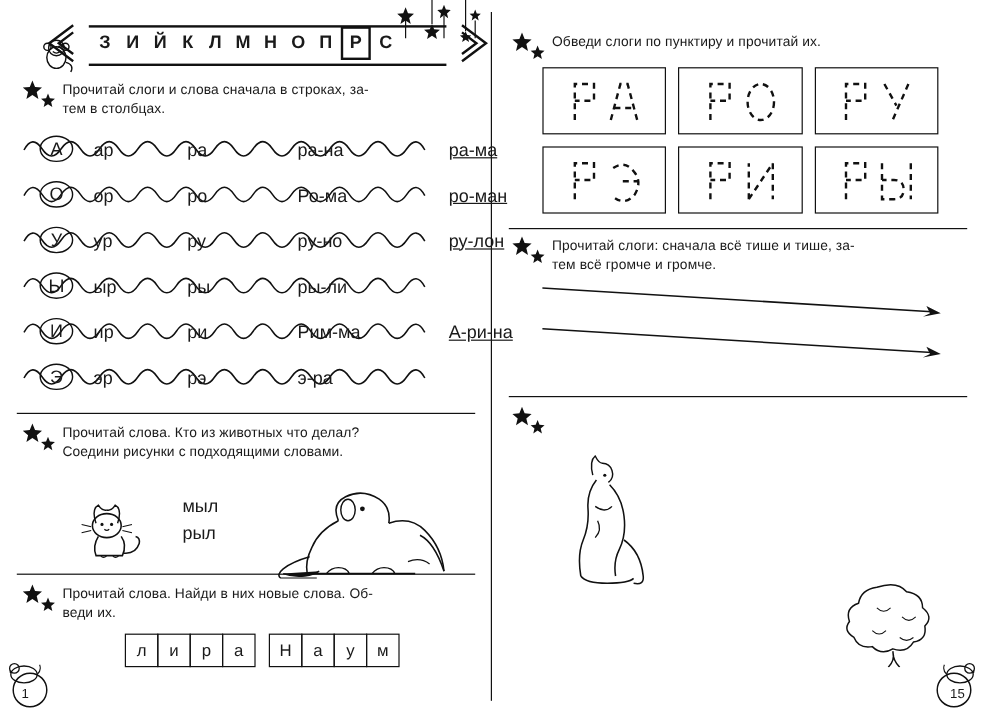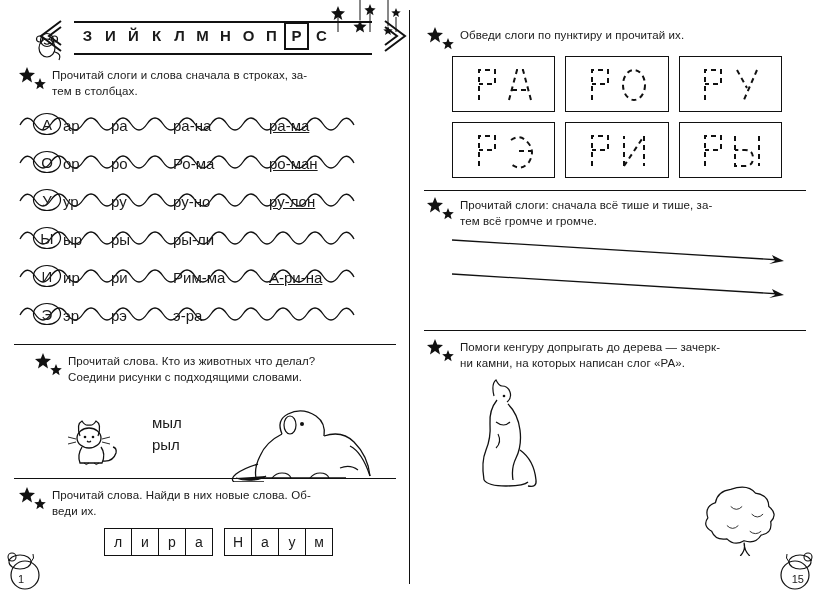--- a/index.html
+++ b/index.html
@@ -41,21 +41,21 @@
   .task-text{font-size:11.5px;line-height:16px;letter-spacing:.1px;padding-top:1px;}
 
   .hr{position:absolute;height:1px;background:#111;left:14px;width:382px;}
   .hr-r{position:absolute;height:1px;background:#111;left:14px;width:382px;}
 
   
   .rows{position:absolute;left:18px;top:106px;width:376px;}
   .row{position:relative;height:38px;}
   .row .wave{position:absolute;left:0;top:0;width:376px;height:38px;}
   .row .cap{position:absolute;left:14px;top:6px;width:30px;height:24px;display:flex;align-items:center;justify-content:center;font-size:15px;font-weight:normal;}
-  .row .cells{position:absolute;left:45px;top:0;height:38px;display:flex;align-items:center;}
+  .row .cells{position:absolute;left:60px;top:0;height:38px;display:flex;align-items:center;gap:30px;}
   .row .cells span{font-size:15px;display:inline-block;}
   .c1{width:48px;}
   .c2{width:62px;}
   .c3{width:96px;}
   .c4{width:110px;text-decoration:underline;}
 
   
   .words-mr{position:absolute;left:152px;top:412px;font-size:15px;line-height:22px;}
   .cat{position:absolute;left:62px;top:416px;width:70px;height:52px;}
   .dog{position:absolute;left:228px;top:404px;width:148px;height:78px;}
@@ -257,21 +257,21 @@
           <span class="c1">эр</span>
           <span class="c2">рэ</span>
           <span class="c3">э-ра</span>
           <span class="c4"></span>
         </div>
       </div>
     </div>
 
     <div class="hr" style="top:344px;"></div>
 
-    <div class="task" style="left:34px;top:352px;width:376px;">
+    <div class="task" style="left:18px;top:352px;width:376px;">
       <div class="task-head">
         <div class="stars">
           <svg viewBox="0 0 34 30" width="34" height="30">
             <path d="M9 1 l2.2 5.4 5.8.5 -4.4 3.8 1.4 5.7 -5-3.3 -5 3.3 1.4-5.7 -4.4-3.8 5.8-.5z" fill="#111"></path>
             <path d="M22 12 l1.6 3.9 4.2.4 -3.2 2.8 1 4.1 -3.6-2.4 -3.6 2.4 1-4.1 -3.2-2.8 4.2-.4z" fill="#111"></path>
           </svg>
         </div>
         <div class="task-text">
           <div>Прочитай слова. Кто из животных что делал?</div>
           <div>Соедини рисунки с подходящими словами.</div>
@@ -449,24 +449,20 @@
     <div class="hr-r" style="top:330px;"></div>
 
     <div class="task" style="left:16px;top:338px;width:384px;">
       <div class="task-head">
         <div class="stars">
           <svg viewBox="0 0 34 30" width="34" height="30">
             <path d="M9 1 l2.2 5.4 5.8.5 -4.4 3.8 1.4 5.7 -5-3.3 -5 3.3 1.4-5.7 -4.4-3.8 5.8-.5z" fill="#111"></path>
             <path d="M22 12 l1.6 3.9 4.2.4 -3.2 2.8 1 4.1 -3.6-2.4 -3.6 2.4 1-4.1 -3.2-2.8 4.2-.4z" fill="#111"></path>
           </svg>
         </div>
-        <div class="task-text">
-          <div>Помоги кенгуру допрыгать до дерева — зачерк-</div>
-          <div>ни камни, на которых написан слог «РА».</div>
-        </div>
       </div>
     </div>
 
     <svg class="kangaroo" style="left:58px;top:378px;" viewBox="0 0 70 110">
       <path d="M26 18 q-3 -12 2 -16 q3 6 6 6 q6 0 8 6 q2 6 -3 10" fill="none" stroke="#111" stroke-width="1.2"></path>
       <circle cx="36" cy="18" r="1.3" fill="#111"></circle>
       <path d="M29 22 q-8 10 -7 24 q1 14 -4 26 q-5 12 -2 30" fill="none" stroke="#111" stroke-width="1.3"></path>
       <path d="M40 26 q10 10 12 26 q2 16 -4 28 q-5 10 -3 22" fill="none" stroke="#111" stroke-width="1.3"></path>
       <path d="M16 102 q4 6 22 6 q18 0 22 -4" fill="none" stroke="#111" stroke-width="1.3"></path>
       <path d="M52 72 q14 10 16 30 q1 8 -8 6" fill="none" stroke="#111" stroke-width="1.3"></path>

